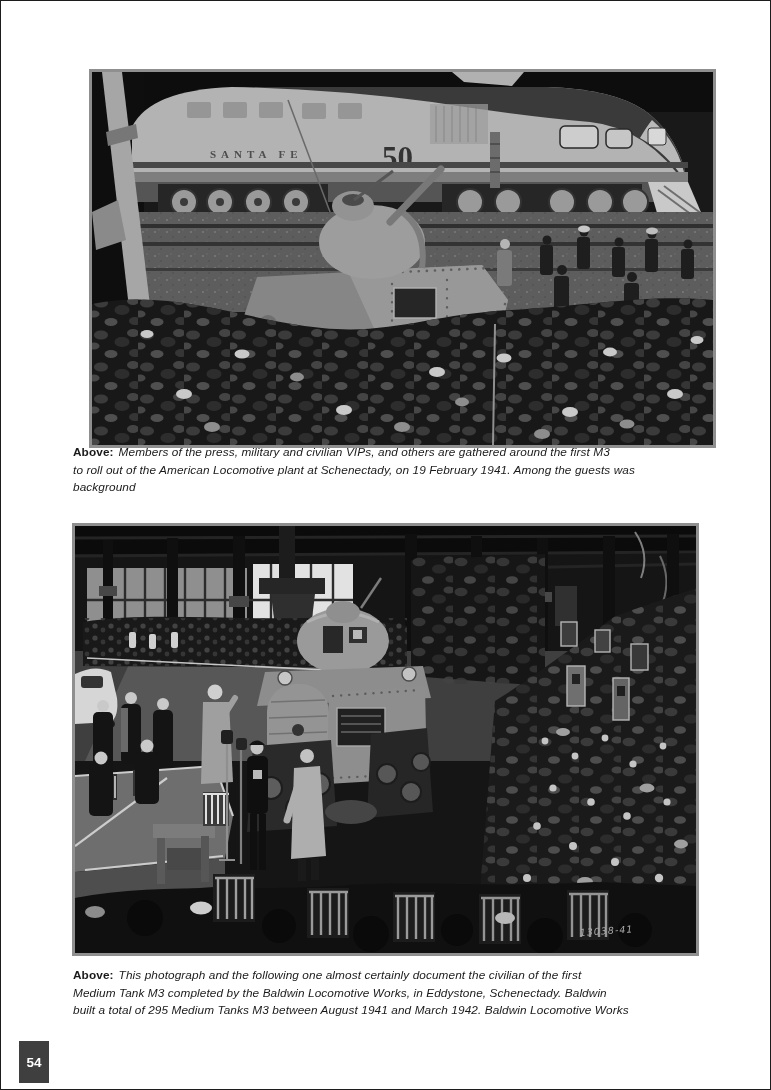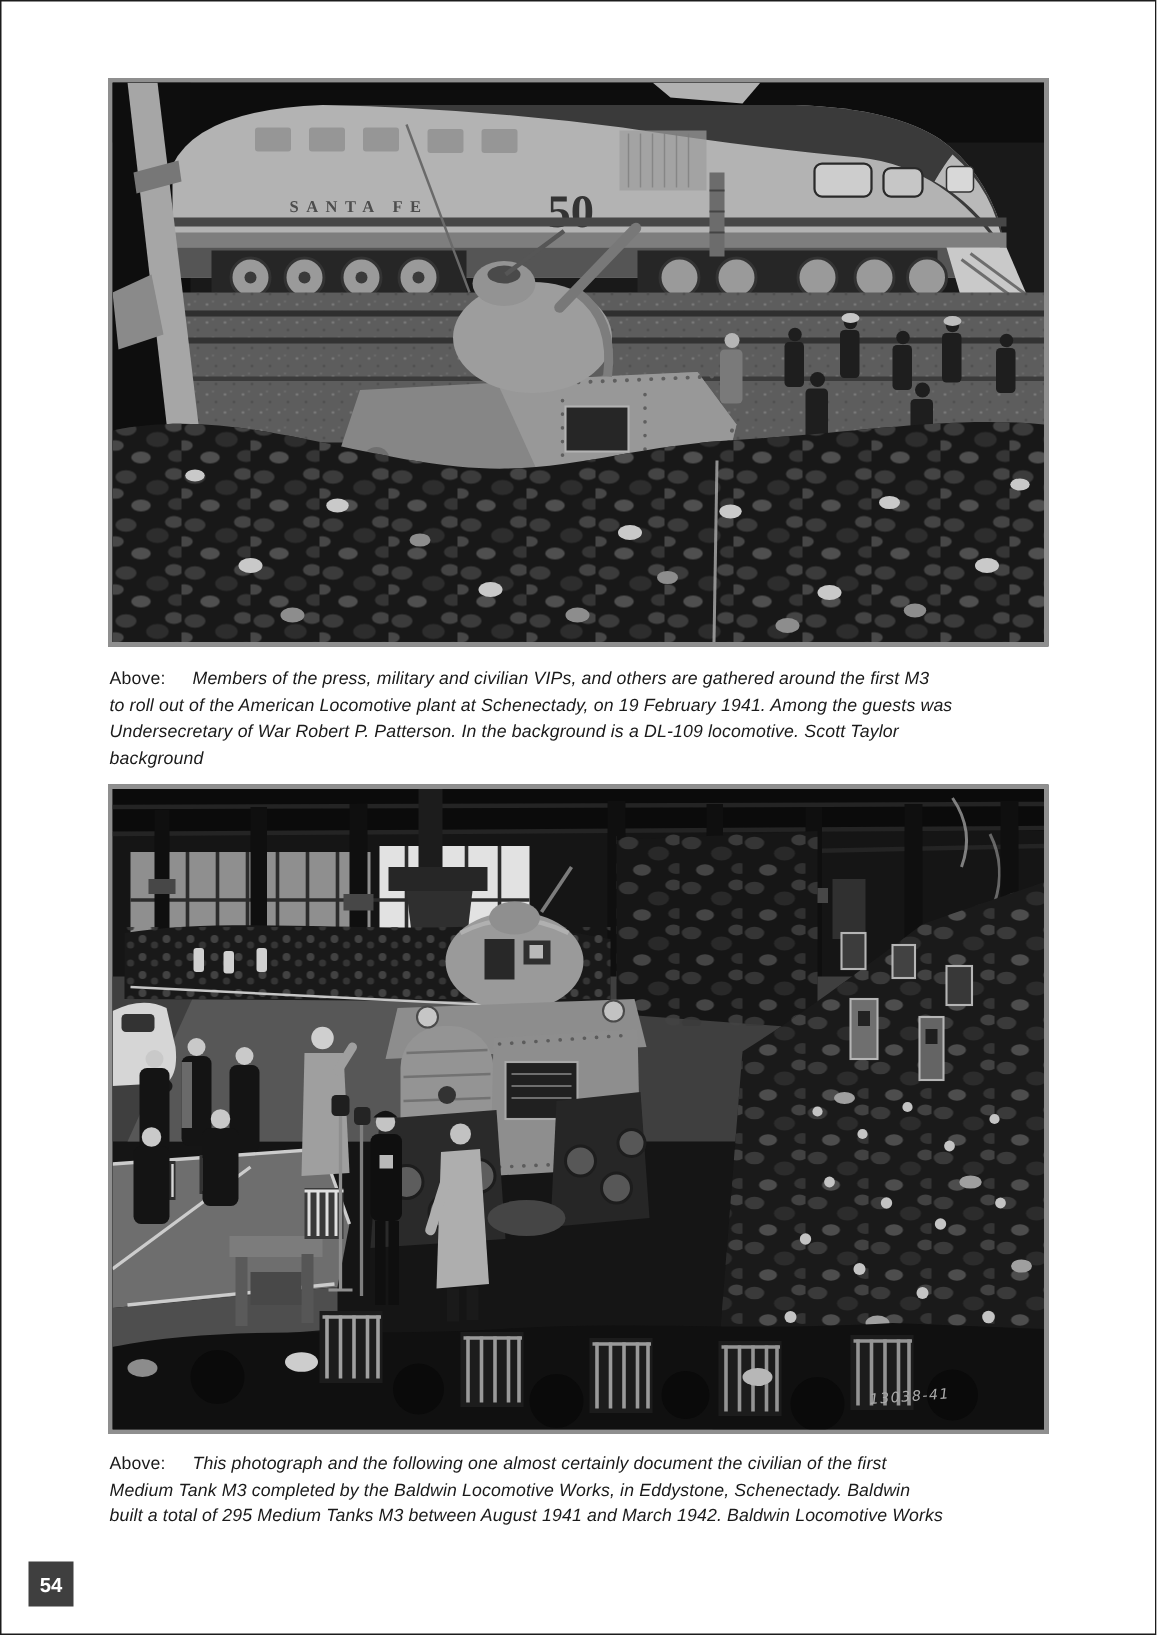--- a/index.html
+++ b/index.html
@@ -14,41 +14,41 @@
   }
   .photo-top{left:72px;top:52px;width:621px;height:373px;}
   .photo-bottom{left:72px;top:523px;width:621px;height:427px;}
   .photo svg{display:block;width:100%;height:100%;}
   .caption{
     position:absolute;margin:0;color:#1a1a1a;
     font-size:11.8px;line-height:17.6px;letter-spacing:.1px;
   }
   .caption-top{left:73px;top:444px;width:590px;}
   .caption-bottom{left:73px;top:967px;width:600px;}
-  .cap-lead{font-weight:normal;font-style:normal;margin-right:18px;}
+  .cap-lead{font-weight:bold;font-style:normal;margin-right:5px;}
   .cap-first{font-style:italic;}
   .cap-line{display:block;font-style:italic;white-space:nowrap;}
   .page-num{
-    position:absolute;left:19px;top:1041px;width:30px;height:30px;
+    position:absolute;left:19px;top:1041px;width:30px;height:42px;
     background:#3f3f3f;color:#ffffff;font-weight:bold;font-size:13.5px;
     display:flex;align-items:center;justify-content:center;
   }
   .loco-letter{font-family:"Liberation Serif","DejaVu Serif",serif;font-weight:bold;
     letter-spacing:5px;font-size:11px;fill:#4d4d4d;}
   .loco-number{font-family:"Liberation Serif","DejaVu Serif",serif;font-weight:bold;
     font-size:31px;fill:#333333;}
   .neg-number{font-family:"DejaVu Sans","Liberation Sans",sans-serif;font-style:italic;
     font-size:9.5px;fill:#a9a9a9;letter-spacing:1px;}
 </style>
 </head>
 <body>
 
 <div class="page">
 
-  <figure class="photo photo-top" style="margin:0">
+  <figure class="photo photo-top" style="margin:17px">
     <svg viewBox="0 0 621 373" preserveAspectRatio="none">
       <defs>
         <pattern id="t-hats" width="46" height="32" patternUnits="userSpaceOnUse">
           <ellipse cx="9" cy="7" rx="7" ry="4.5" fill="#3b3b3b"></ellipse>
           <ellipse cx="30" cy="14" rx="7.5" ry="5" fill="#2d2d2d"></ellipse>
           <ellipse cx="19" cy="26" rx="6.5" ry="4" fill="#4f4f4f"></ellipse>
           <ellipse cx="41" cy="5" rx="6" ry="4" fill="#444444"></ellipse>
           <ellipse cx="43" cy="25" rx="6" ry="4" fill="#353535"></ellipse>
           <ellipse cx="2" cy="18" rx="5.5" ry="3.5" fill="#474747"></ellipse>
         </pattern>
@@ -214,21 +214,20 @@
           <ellipse cx="120" cy="355" rx="8" ry="5"></ellipse>
             <ellipse cx="370" cy="330" rx="7" ry="4.4"></ellipse>
         </g>
       </g>
     </svg>
   </figure>
 
   <p class="caption caption-top">
     <strong class="cap-lead">Above:</strong><span class="cap-first">Members of the press, military and civilian VIPs, and others are gathered around the first M3</span>
     <span class="cap-line">to roll out of the American Locomotive plant at Schenectady, on 19 February 1941. Among the guests was</span>
-    <span class="cap-line">Undersecretary of War Robert P. Patterson. In the background is a DL-109 locomotive. Scott Taylor</span>
     <span class="cap-line">background</span>
   </p>
 
   <figure class="photo photo-bottom" style="margin:0">
     <svg viewBox="0 0 621 427" preserveAspectRatio="none">
       <defs>
         <pattern id="b-hats" width="42" height="30" patternUnits="userSpaceOnUse">
           <ellipse cx="8" cy="6" rx="6.5" ry="4.2" fill="#3a3a3a"></ellipse>
           <ellipse cx="28" cy="13" rx="7" ry="4.6" fill="#2c2c2c"></ellipse>
           <ellipse cx="17" cy="24" rx="6" ry="3.8" fill="#4d4d4d"></ellipse>

